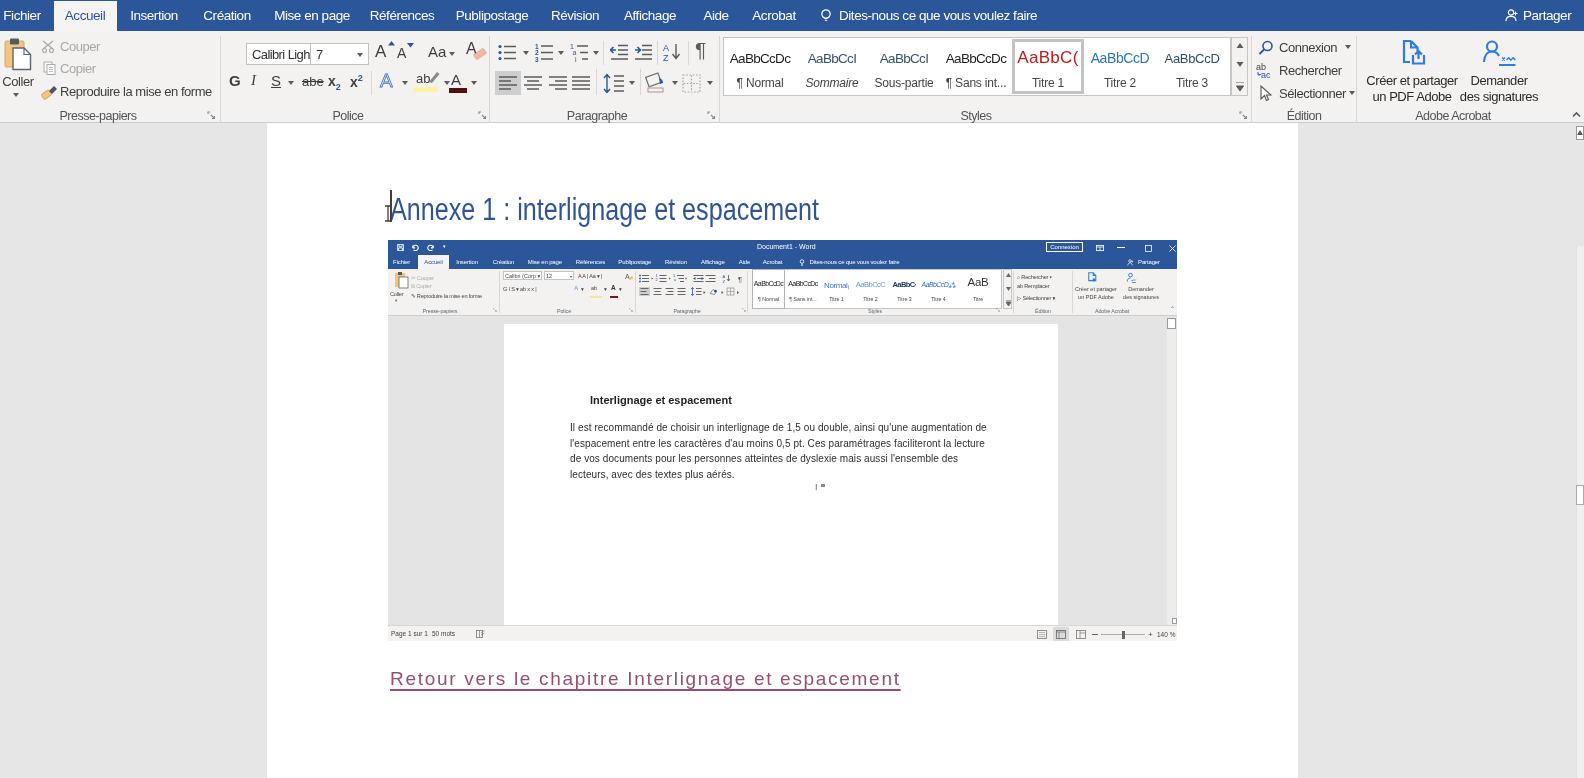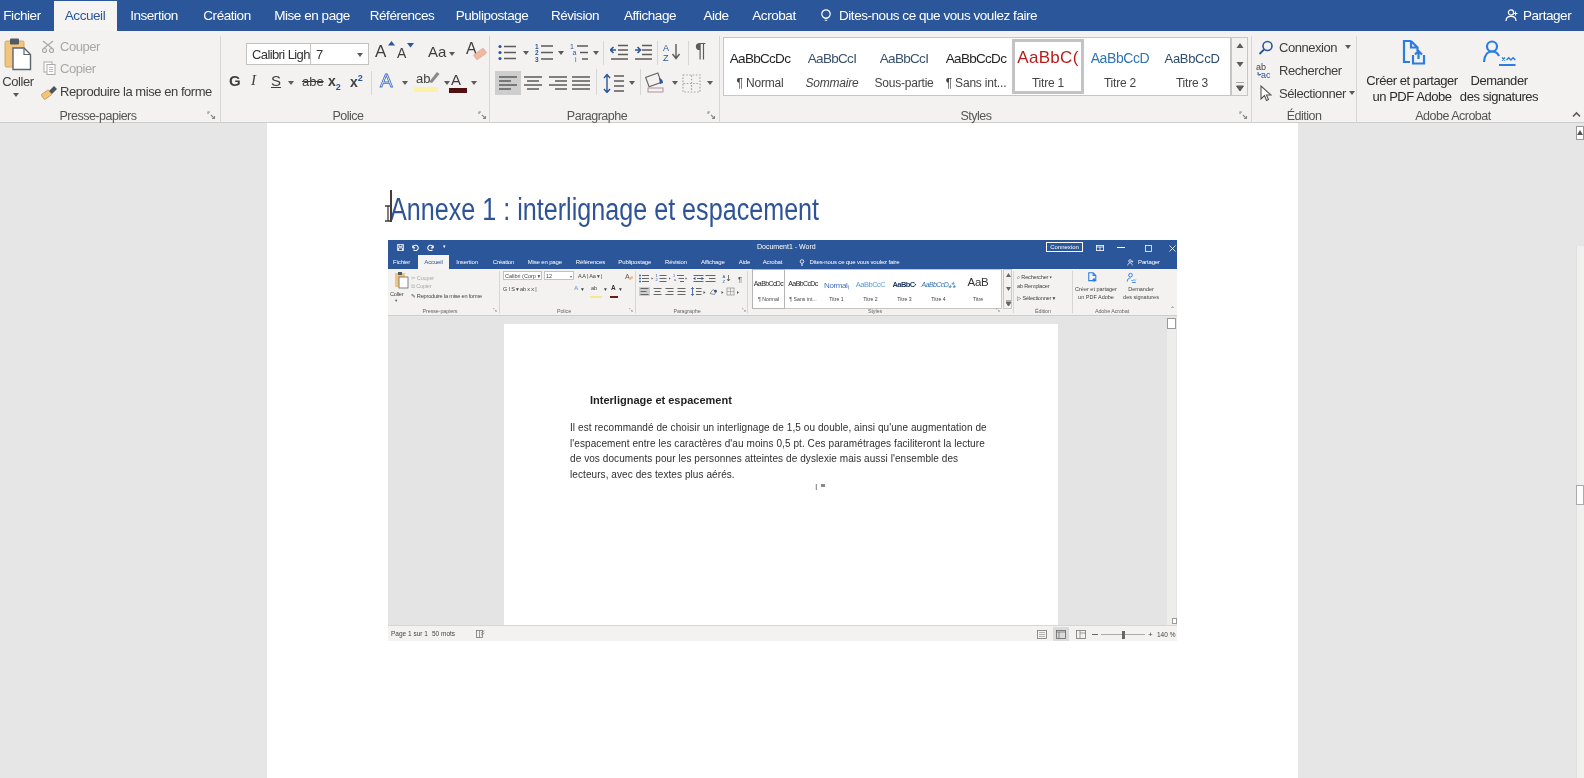--- a/index.html
+++ b/index.html
@@ -547,20 +547,21 @@
           <path d="M4 0.5 v8 M4 3 h5.5" stroke="#777" stroke-width="0.7"></path>
         </svg>
       <div class="s-ab" style="left:704px;top:8px;width:6px;height:1.2px;background:#666;"></div>
       <div class="s-ab" style="left:713px;top:8px;width:44px;height:1px;background:#aaa;"></div>
       <div class="s-ab" style="left:734px;top:4.5px;width:2.5px;height:8px;background:#666;"></div>
       <span class="s-ab" style="left:760px;top:4px;font-size:8px;color:#444;">+</span>
       <span class="s-ab" style="left:769px;top:4.5px;font-size:6.5px;color:#444;">140 %</span>
     </div>
   </div>
 
+  <div id="retour" class="ab">Retour vers le chapitre Interlignage et espacement</div>
 
   <div id="scrollcol" class="ab"></div>
   <div class="ab" style="left:1576px;top:3px;width:8px;height:14px;background:#fff;border:1px solid #999;">
     <svg style="position:absolute;left:0px;top:3px;" width="6" height="6" viewBox="0 0 6 6">
         <path d="M3 0 l3 5 h-6 z" fill="#555"></path>
       </svg>
   </div>
   <div class="ab" style="left:1576px;top:362px;width:8px;height:20px;background:#fdfdfd;border:1px solid #ababab;"></div>
 </div>
 

